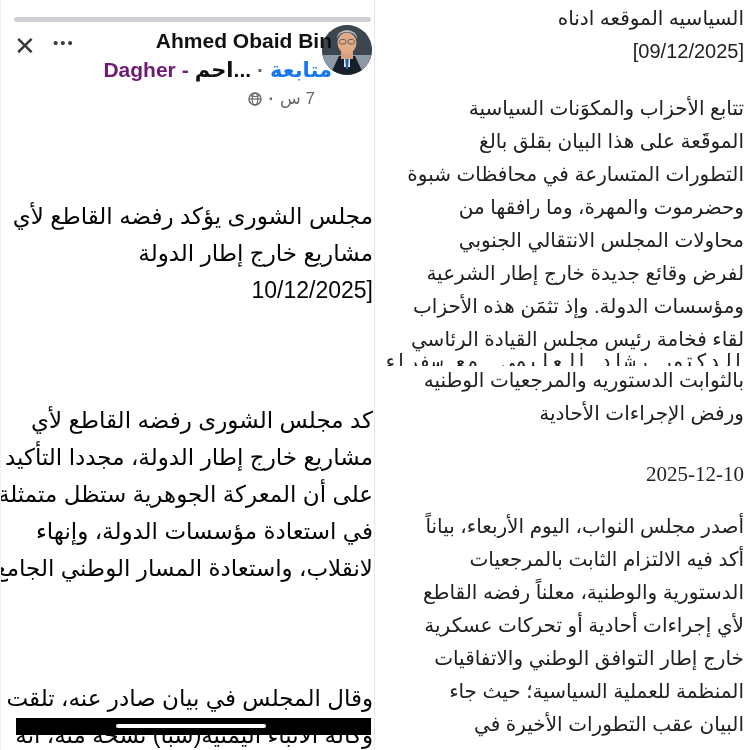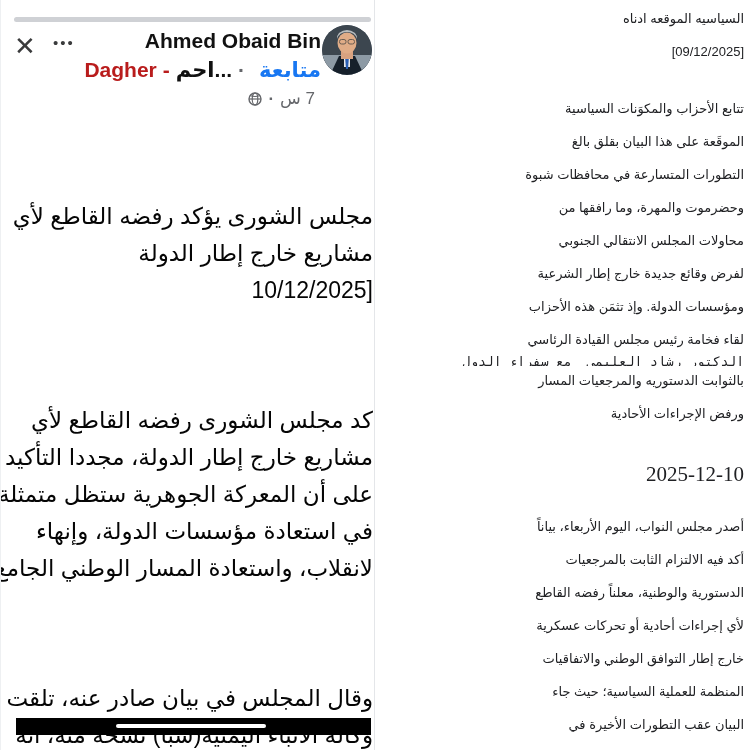--- a/index.html
+++ b/index.html
@@ -26,28 +26,28 @@
   }
   .more-btn{
     position:absolute;left:46px;top:1px;width:34px;height:28px;
     font-size:15px;line-height:28px;letter-spacing:2px;text-align:center;color:#3a3b3c;cursor:pointer;
   }
   .avatar{
     position:absolute;right:3px;top:-3px;width:50px;height:50px;border-radius:50%;
     overflow:hidden;background:#46525e;
   }
   .author-block{
-    position:absolute;right:54px;top:-2px;text-align:right;white-space:nowrap;
+    position:absolute;right:43px;top:-2px;text-align:right;white-space:nowrap;
   }
   .author-line1{font-weight:bold;font-size:21px;line-height:29px;color:#111;}
   .author-line2{font-size:21px;line-height:29px;display:flex;justify-content:flex-end;gap:6px;align-items:baseline;}
-  .author-line2 .nm{font-weight:bold;color:#b91c1c;text-align:center;}
+  .author-line2 .nm{font-weight:bold;color:#701a75;text-align:center;}
   .author-line2 .pg{font-weight:bold;color:#111;}
   .sep-dot{color:#65676b;font-weight:bold;}
-  .follow-link{color:#1877f2;font-weight:bold;cursor:pointer;margin-left:8px;}
+  .follow-link{color:#1877f2;font-weight:bold;cursor:pointer;}
   .meta-row{
     position:absolute;right:60px;top:88px;direction:rtl;
     display:flex;align-items:center;gap:6px;
     color:#65676b;font-size:17px;
   }
   .post-body{
     position:absolute;right:2px;left:-18px;top:124px;
     direction:rtl;text-align:right;
     font-size:23px;line-height:37px;color:#050505;
     white-space:pre;overflow:hidden;
@@ -56,21 +56,21 @@
   .redact-bar{
     position:absolute;left:15px;top:718px;width:355px;height:17px;background:#000;
   }
   .redact-bar .white-line{
     position:absolute;left:100px;top:6px;width:150px;height:4px;background:#fff;border-radius:2px;
   }
 
   
   .rt{
     direction:rtl;text-align:right;color:#202124;
-    font-size:13px;line-height:33px;white-space:pre;overflow:hidden;
+    font-size:20px;line-height:33px;white-space:pre;overflow:hidden;
   }
   #rt-header{position:absolute;right:6px;left:0;top:2px;}
   #rt-p1{position:absolute;right:6px;left:17px;top:92px;}
   #rt-clip{position:absolute;right:6px;left:0;top:346px;height:20px;overflow:hidden;font-family:Liberation Mono, monospace;}
   #rt-p1b{position:absolute;right:6px;left:0;top:364px;}
   #rt-date{position:absolute;right:6px;left:0;top:458px;font-size:21px;font-family:Liberation Serif, serif;}
   #rt-p2{position:absolute;right:6px;left:0;top:510px;margin-left:11px;}
 
   .globe-svg{display:block;}
 </style>
@@ -163,21 +163,21 @@
 [09/12/2025]</div>
   <div class="rt" id="rt-p1">تتابع الأحزاب والمكوَنات السياسية
 الموقَعة على هذا البيان بقلق بالغ
 التطورات المتسارعة في محافظات شبوة
 وحضرموت والمهرة، وما رافقها من
 محاولات المجلس الانتقالي الجنوبي
 لفرض وقائع جديدة خارج إطار الشرعية
 ومؤسسات الدولة. وإذ تثمَن هذه الأحزاب
 لقاء فخامة رئيس مجلس القيادة الرئاسي</div>
   <div class="rt" id="rt-clip">الدكتور رشاد العليمي  مع سفراء الدول</div>
-  <div class="rt" id="rt-p1b">بالثوابت الدستوريه والمرجعيات المسار
+  <div class="rt" id="rt-p1b">بالثوابت الدستوريه والمرجعيات الوطنيه
 ورفض الإجراءات الأحادية</div>
   <div class="rt" id="rt-date">2025-12-10</div>
   <div class="rt" id="rt-p2">أصدر مجلس النواب، اليوم الأربعاء، بياناً
 أكد فيه الالتزام الثابت بالمرجعيات
 الدستورية والوطنية، معلناً رفضه القاطع
 لأي إجراءات أحادية أو تحركات عسكرية
 خارج إطار التوافق الوطني والاتفاقيات
 المنظمة للعملية السياسية؛ حيث جاء
 البيان عقب التطورات الأخيرة في</div>
 </div>

